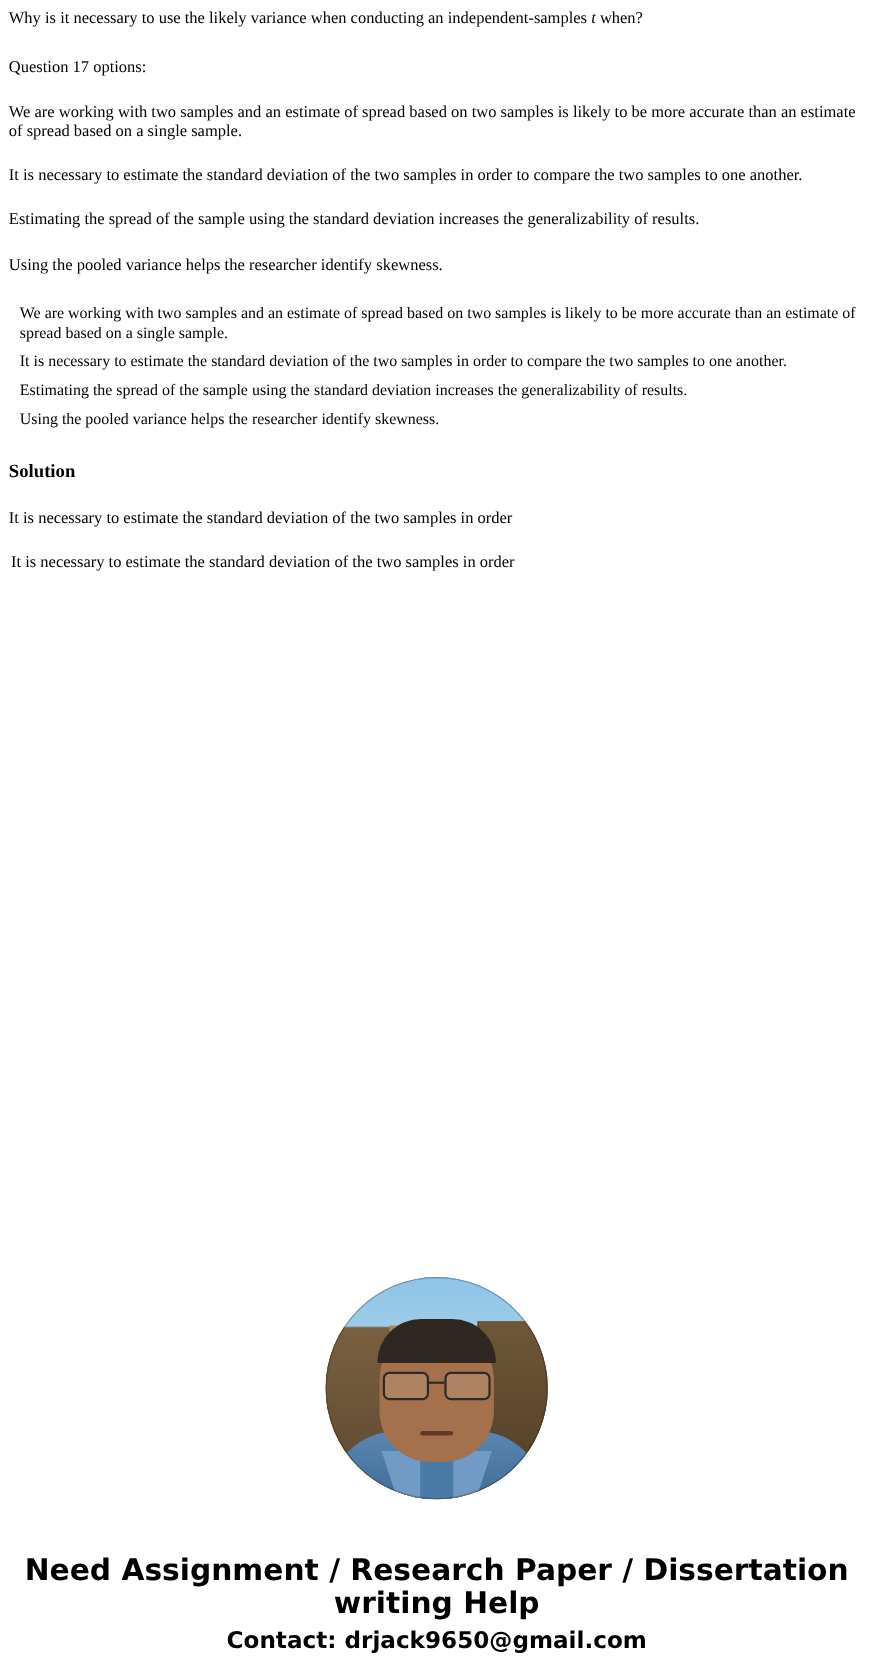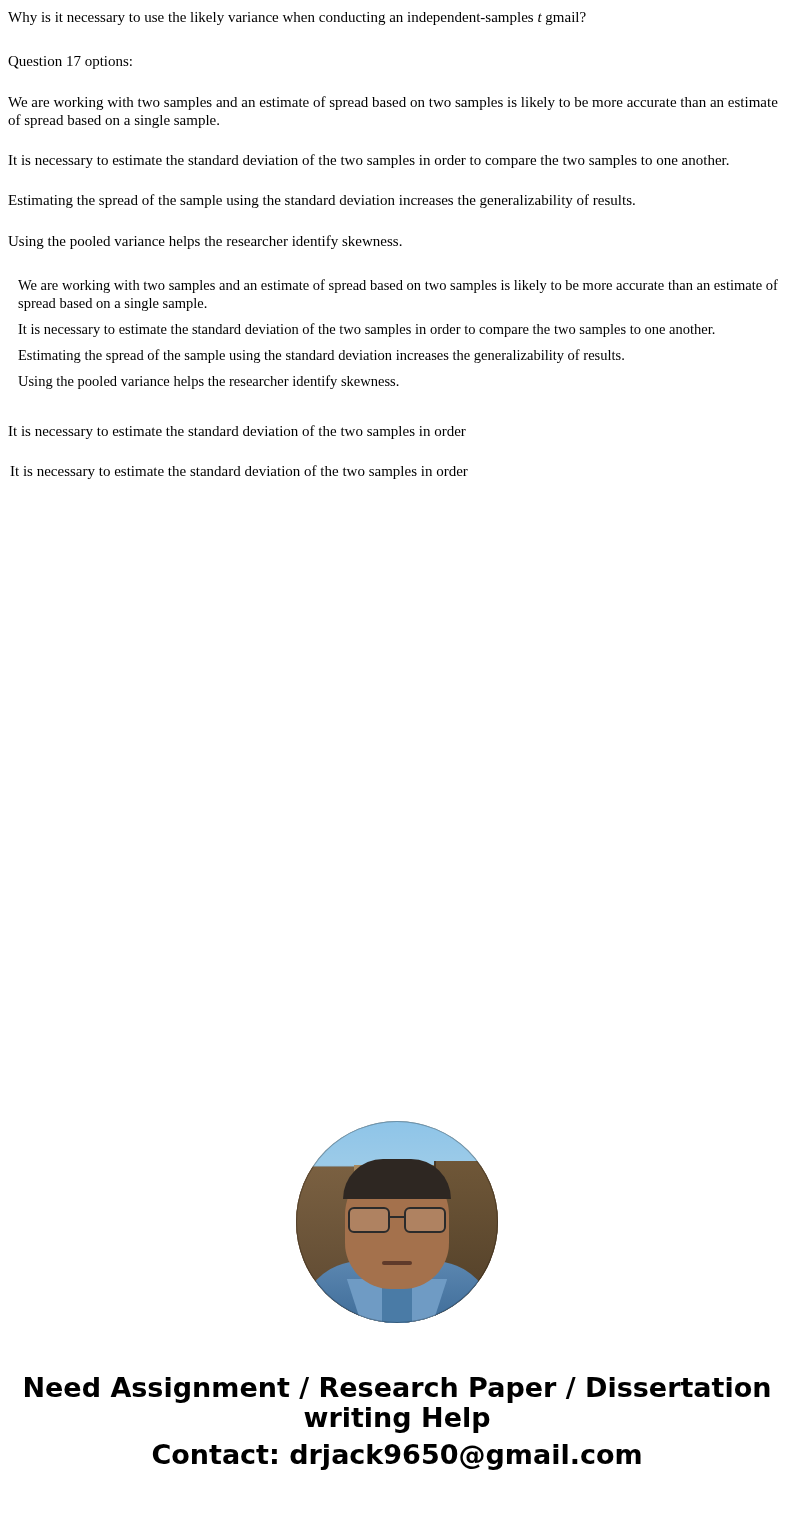--- a/index.html
+++ b/index.html
@@ -234,46 +234,47 @@
     font-size: 27px;
     line-height: 1.12;
     color: #000000;
     padding: 0 18px;
     text-align: center;
   }
   .promo-contact {
     margin-top: 6px;
     font-family: "DejaVu Sans", sans-serif;
     font-weight: bold;
-    font-size: 27px;
+    font-size: 21px;
     line-height: 1.12;
     color: #000000;
   }
 </style>
 </head>
 <body>
 
 <div class="page">
 
-  <p class="q-stem"><span>Why is it necessary to use the likely variance when conducting an independent-samples </span><span class="italic">t</span><span> gmail?</span></p>
+  <p class="q-stem"><span>Why is it necessary to use the likely variance when conducting an independent-samples </span><span class="italic">t</span><span> when?</span></p>
 
   <p class="q-options-label">Question 17 options:</p>
 
   <p class="opt-para">We are working with two samples and an estimate of spread based on two samples is likely to be more accurate than an estimate of spread based on a single sample.</p>
   <p class="opt-para">It is necessary to estimate the standard deviation of the two samples in order to compare the two samples to one another.</p>
   <p class="opt-para">Estimating the spread of the sample using the standard deviation increases the generalizability of results.</p>
   <p class="opt-para">Using the pooled variance helps the researcher identify skewness.</p>
 
   <ul class="opt-list">
     <li>We are working with two samples and an estimate of spread based on two samples is likely to be more accurate than an estimate of spread based on a single sample.</li>
     <li>It is necessary to estimate the standard deviation of the two samples in order to compare the two samples to one another.</li>
     <li>Estimating the spread of the sample using the standard deviation increases the generalizability of results.</li>
     <li>Using the pooled variance helps the researcher identify skewness.</li>
   </ul>
 
+  <h2 class="solution-heading">Solution</h2>
 
   <p class="solution-para">It is necessary to estimate the standard deviation of the two samples in order</p>
 
   <ul class="solution-list">
     <li>It is necessary to estimate the standard deviation of the two samples in order</li>
   </ul>
 
   <div class="promo">
     <div class="avatar">
       <div class="bg-wall"></div>

